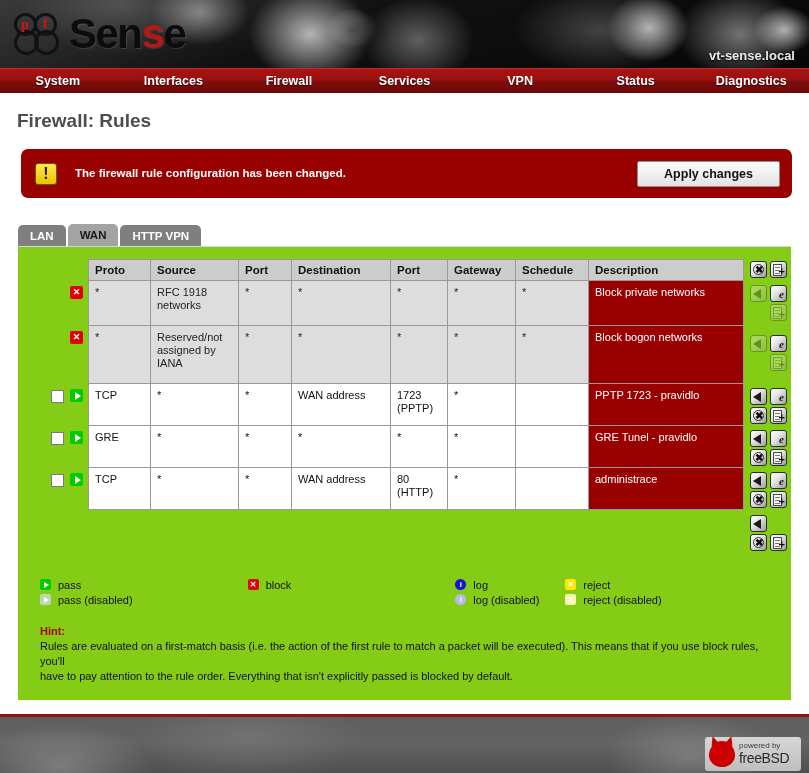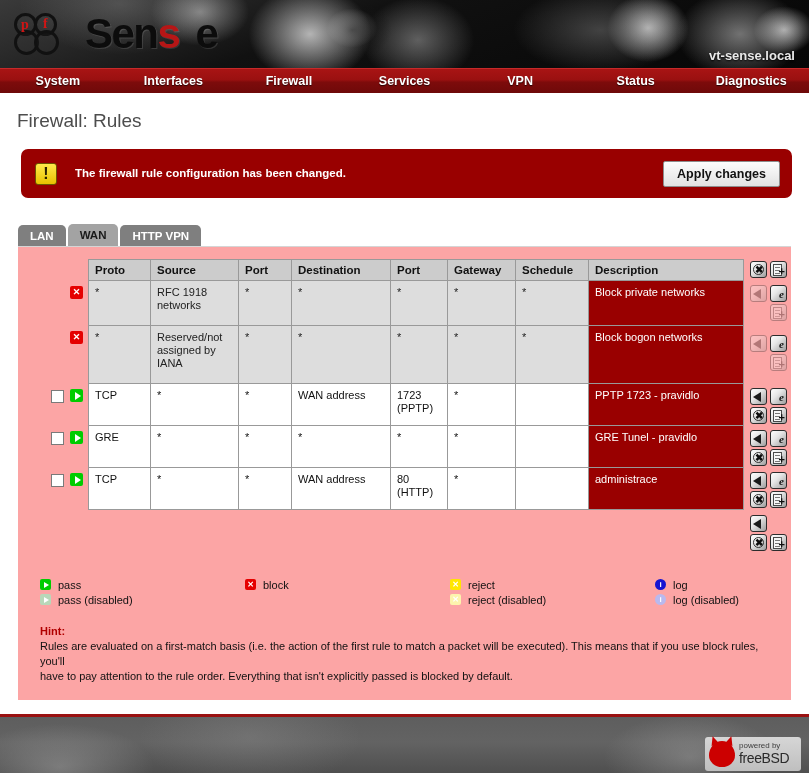--- a/index.html
+++ b/index.html
@@ -62,21 +62,21 @@
   .rl-f { left: 31px; top: 6px; }
   .logo-word {
     font-family: "Liberation Sans", sans-serif;
     font-weight: bold;
     font-size: 42px;
     letter-spacing: -1.5px;
     line-height: 1;
     margin-left: 1px;
     text-shadow: 1px 1px 0 rgba(255,255,255,0.12);
   }
-  .lw-dark { color: #0c0c0c; margin-left: 16px; }
+  .lw-dark { color: #0c0c0c; }
   .lw-red  { color: #b61616; }
   .hostname {
     position: absolute; right: 14px; top: 48px;
     color: #e9e9e9;
     font-size: 13px;
     font-weight: bold;
     text-shadow: 0 1px 2px #000;
   }
 
   
@@ -97,21 +97,21 @@
     text-shadow: 0 1px 1px rgba(0,0,0,0.7);
     white-space: nowrap;
   }
   .nav-sep { height: 3px; background: #ffffff; }
 
   
   .page-title {
     margin: 14px 0 0 17px;
     font-size: 19px;
     color: #4d4d4d;
-    font-weight: normal;
+    font-weight: bold;
   }
 
   
   .alert {
     margin: 17px 17px 0 21px;
     height: 49px;
     background: #990000;
     border-radius: 7px;
     display: flex;
     align-items: center;
@@ -138,21 +138,21 @@
     font-size: 11.5px;
     font-weight: bold;
     line-height: 15px;
     flex: 1 1 auto;
   }
   .apply-btn {
     flex: 0 0 auto;
     background: linear-gradient(to bottom, #fdfdfd, #e2e2e2);
     border: 1px solid #8d8d8d;
     border-radius: 2px;
-    padding: 5px 13px;
+    padding: 5px 26px;
     font-size: 12.5px;
     font-weight: bold;
     color: #111;
     cursor: pointer;
     font-family: "Liberation Sans", sans-serif;
   }
 
   
   .tabs {
     margin: 26px 0 0 18px;
@@ -176,23 +176,23 @@
   }
   .tab-active {
     background: #a3a3a3;
     color: #1a1a1a;
     height: 22px;
   }
 
   
   .panel {
     margin: 0 18px 0 18px;
-    background: #fca5a5;
+    background: #84cc16;
     border-top: 1px solid #d5d5d5;
-    padding: 12px 8px 0 0;
+    padding: 12px 0 0 0;
     min-height: 420px;
   }
 
   
   .rules-wrap {
     display: flex;
     align-items: flex-start;
     padding-left: 10px;
   }
   .gutter {
@@ -742,38 +742,38 @@
         <span class="lg-sq lg-pass-d"></span>
         <span>pass (disabled)</span>
       </div>
     </div>
     <div class="legend-col">
       <div class="legend-line">
         <span class="lg-sq lg-block"></span>
         <span>block</span>
       </div>
     </div>
+    <div class="legend-col lastcol">
+      <div class="legend-line">
+        <span class="lg-log"></span>
+        <span>log</span>
+      </div>
+      <div class="legend-line">
+        <span class="lg-log-d"></span>
+        <span>log (disabled)</span>
+      </div>
+    </div>
     <div class="legend-col">
       <div class="legend-line">
         <span class="lg-sq lg-rej"></span>
         <span>reject</span>
       </div>
       <div class="legend-line">
         <span class="lg-sq lg-rej-d"></span>
         <span>reject (disabled)</span>
-      </div>
-    </div>
-    <div class="legend-col lastcol">
-      <div class="legend-line">
-        <span class="lg-log"></span>
-        <span>log</span>
-      </div>
-      <div class="legend-line">
-        <span class="lg-log-d"></span>
-        <span>log (disabled)</span>
       </div>
     </div>
   </div>
 
   <div class="hint">
     <div class="hint-title">Hint:</div>
     <div class="hint-body">Rules are evaluated on a first-match basis (i.e. the action of the first rule to match a packet will be executed). This means that if you use block rules, you'll</div>
     <div class="hint-body">have to pay attention to the rule order. Everything that isn't explicitly passed is blocked by default.</div>
   </div>
 </div>

